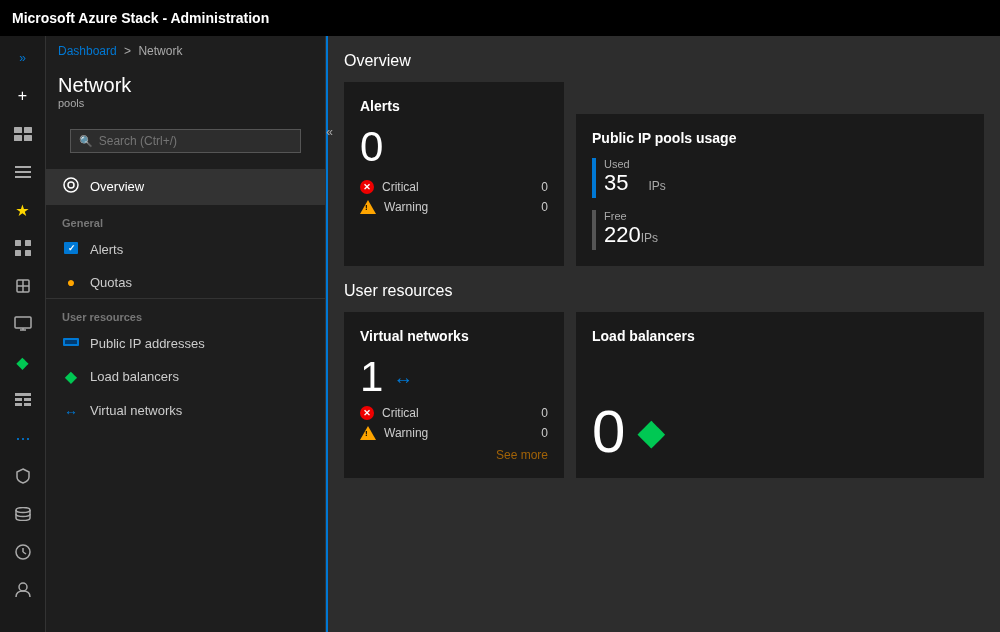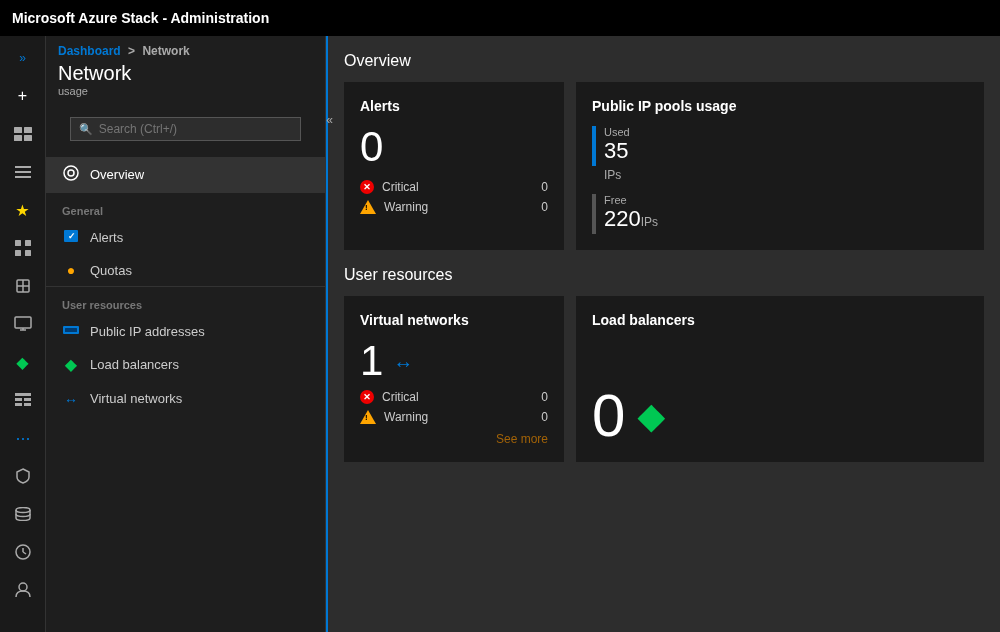--- a/index.html
+++ b/index.html
@@ -68,22 +68,21 @@
       flex-direction: column;
       border-right: 1px solid #333;
     }
 
     .sidebar-header {
       padding: 8px 12px 4px 12px;
     }
     .breadcrumb {
       color: #0078d4;
       font-size: 12px;
-      margin-bottom: 4px;
-      font-weight: bold;
+      margin-bottom: 16px;
     }
     .breadcrumb span { color: #aaa; }
     .page-title {
       font-size: 20px;
       font-weight: 300;
       color: #fff;
     }
     .page-subtitle {
       font-size: 11px;
       color: #aaa;
@@ -367,21 +366,21 @@
   </div>
 
   <div class="sidebar">
     <div class="sidebar-header">
       <div class="breadcrumb">
         <span style="color:#0078d4; cursor:pointer;">Dashboard</span>
         <span style="color:#aaa; margin:0 4px;">&gt;</span>
         <span style="color:#aaa;">Network</span>
       </div>
       <div class="page-title">Network</div>
-      <div class="page-subtitle">usage</div>
+      <div class="page-subtitle">pools</div>
     </div>
 
     <div style="position:relative; margin: 8px 12px;">
       <div class="search-bar">
         <span class="search-icon-span">🔍</span>
         <input type="text" placeholder="Search (Ctrl+/)" style="">
       </div>
       <span style="position:absolute; right:-20px; top:4px; color:#aaa; cursor:pointer; font-size:12px;">«</span>
     </div>
 
@@ -446,31 +445,31 @@
           <span>Critical</span>
           <span class="count">0</span>
         </div>
         <div class="alert-row">
           <div class="icon-warning"></div>
           <span>Warning</span>
           <span class="count">0</span>
         </div>
       </div>
 
-      <div class="card" style="flex:2;">
+      <div class="card" style="flex:2;margin-top:32px;">
         <div class="card-title">Public IP pools usage</div>
         <div class="ip-pools-card">
 
 
           <div class="ip-legend">
             <div class="ip-legend-item">
               <div class="ip-bar used"></div>
               <div class="ip-info">
                 <div class="ip-label">Used</div>
-                <div style="display:flex; align-items:baseline; gap:4px;flex-direction:column;">
+                <div style="display:flex; align-items:baseline; gap:20px;">
                   <span class="ip-value">35</span>
                   <span class="ip-unit">IPs</span>
                 </div>
               </div>
             </div>
             <div class="ip-legend-item">
               <div class="ip-bar free"></div>
               <div class="ip-info">
                 <div class="ip-label">Free</div>
                 <div style="display:flex; align-items:baseline; ">

